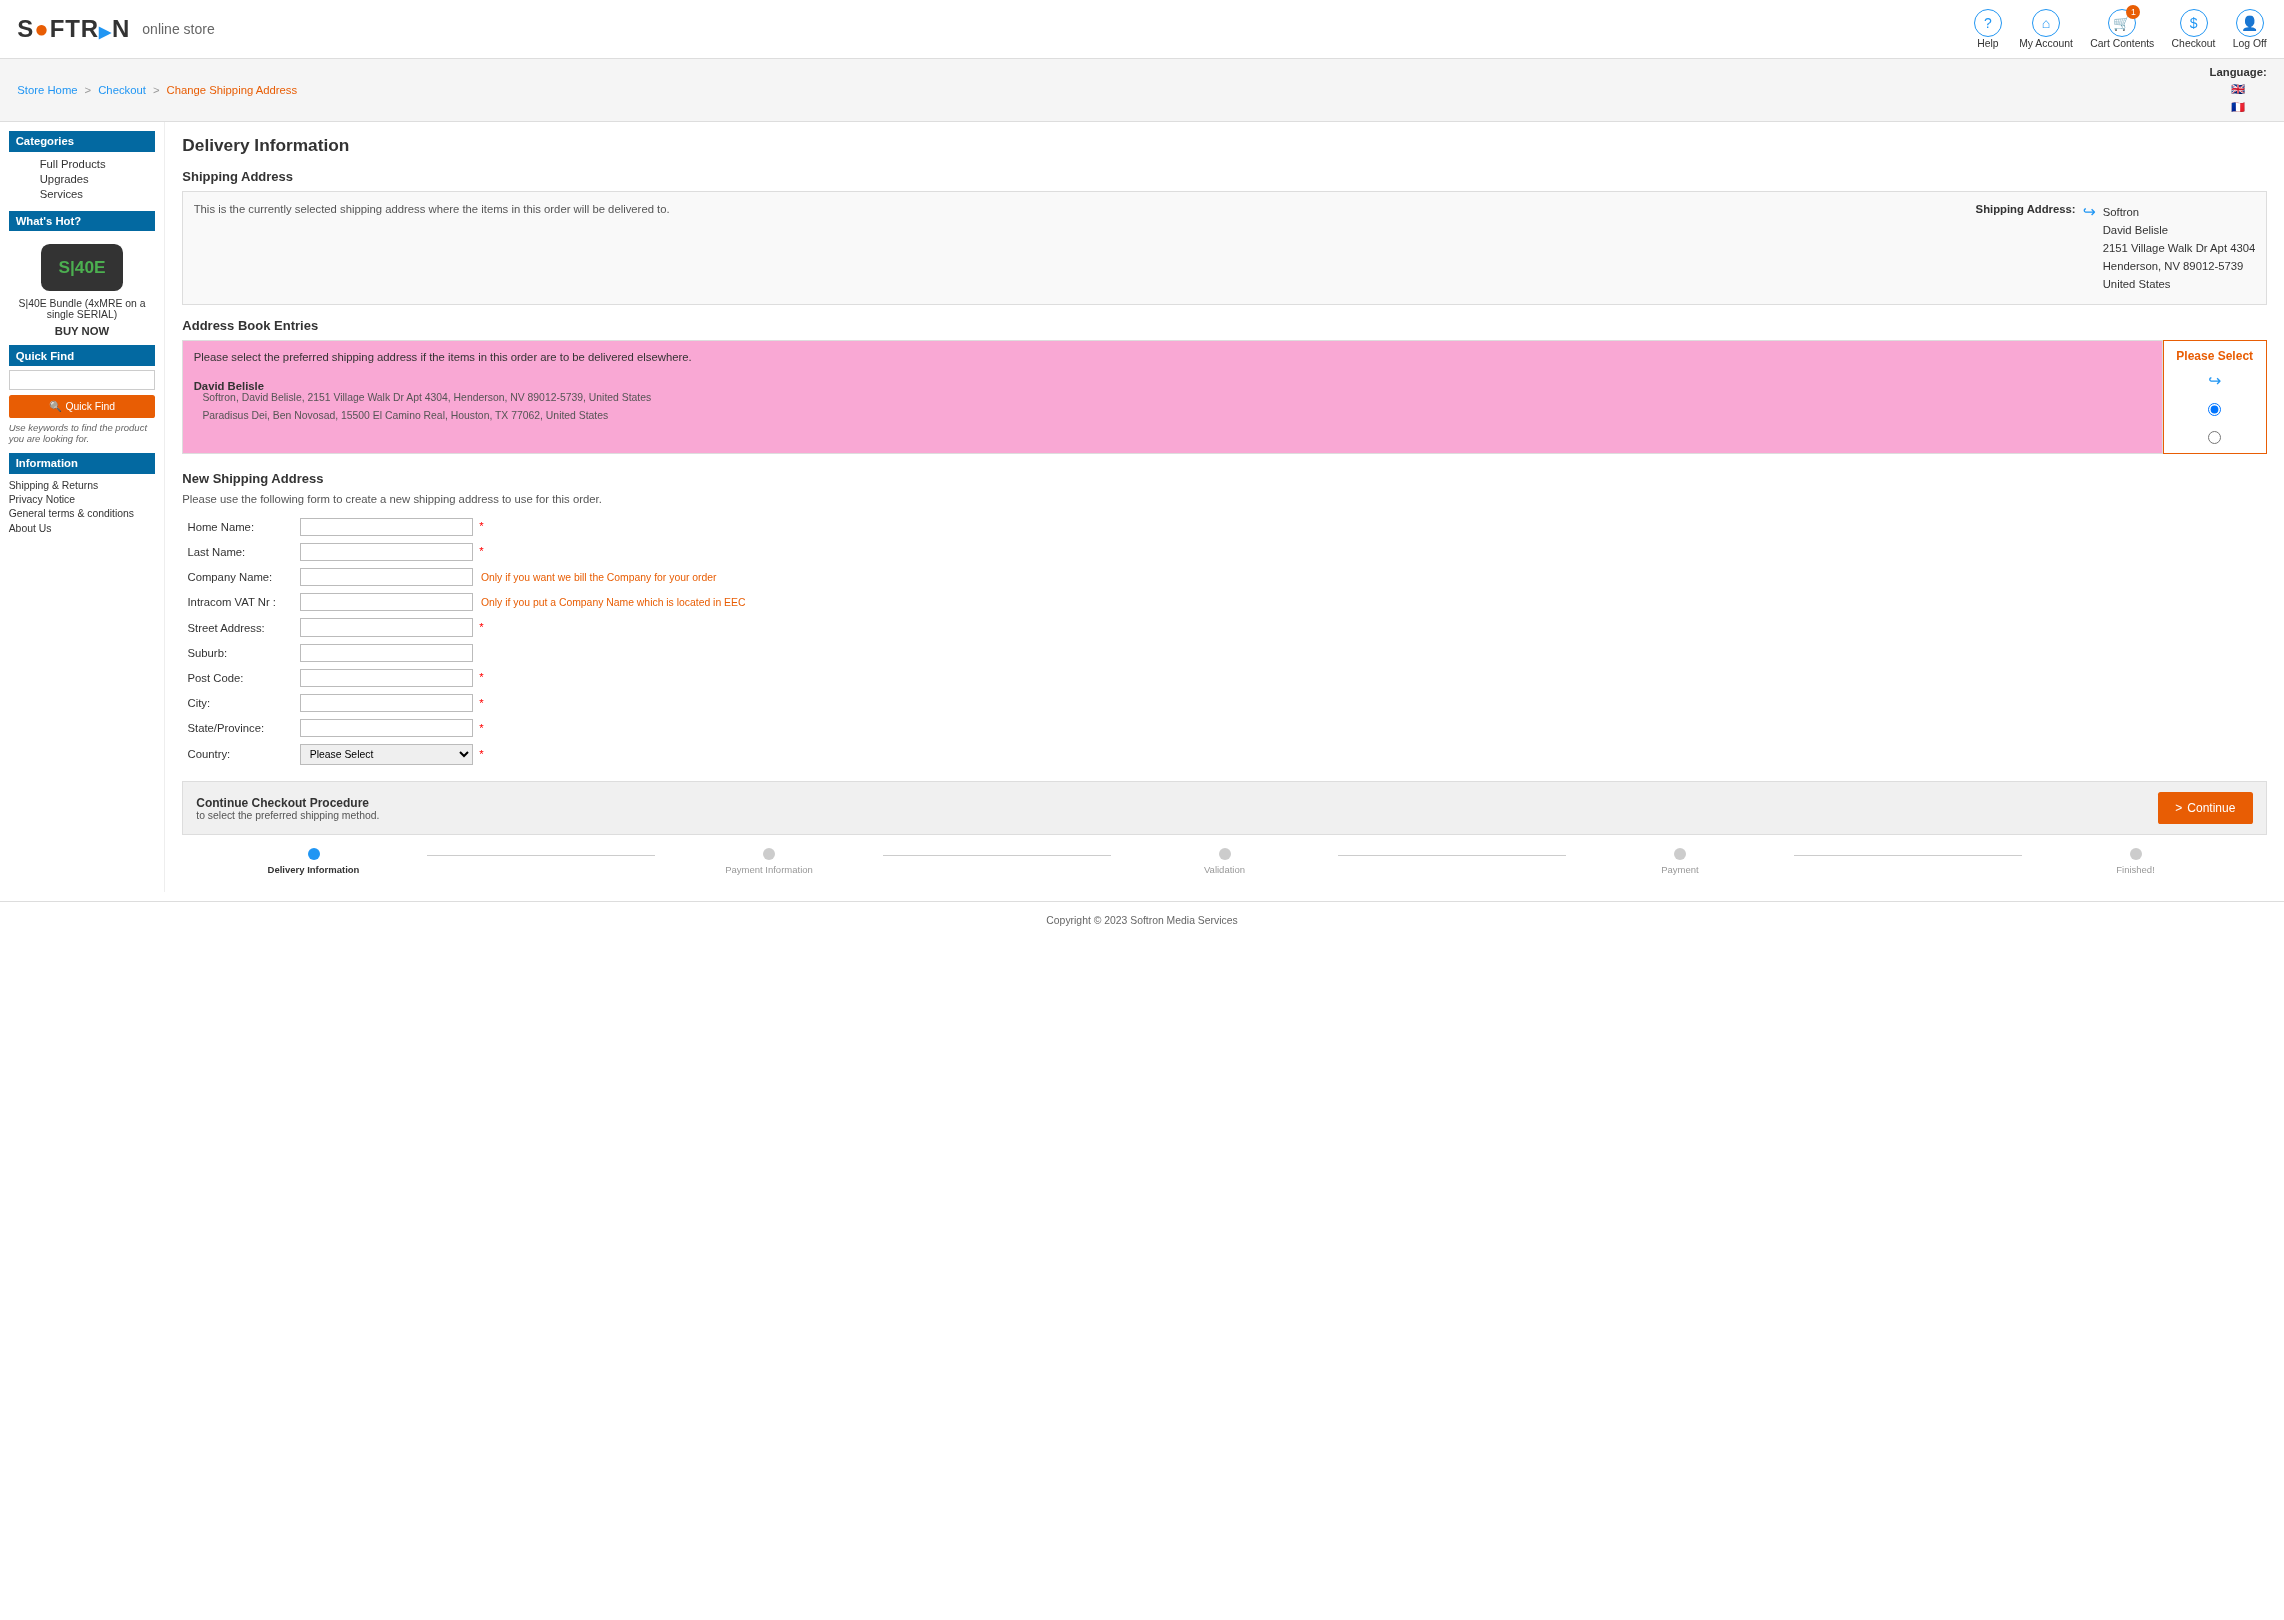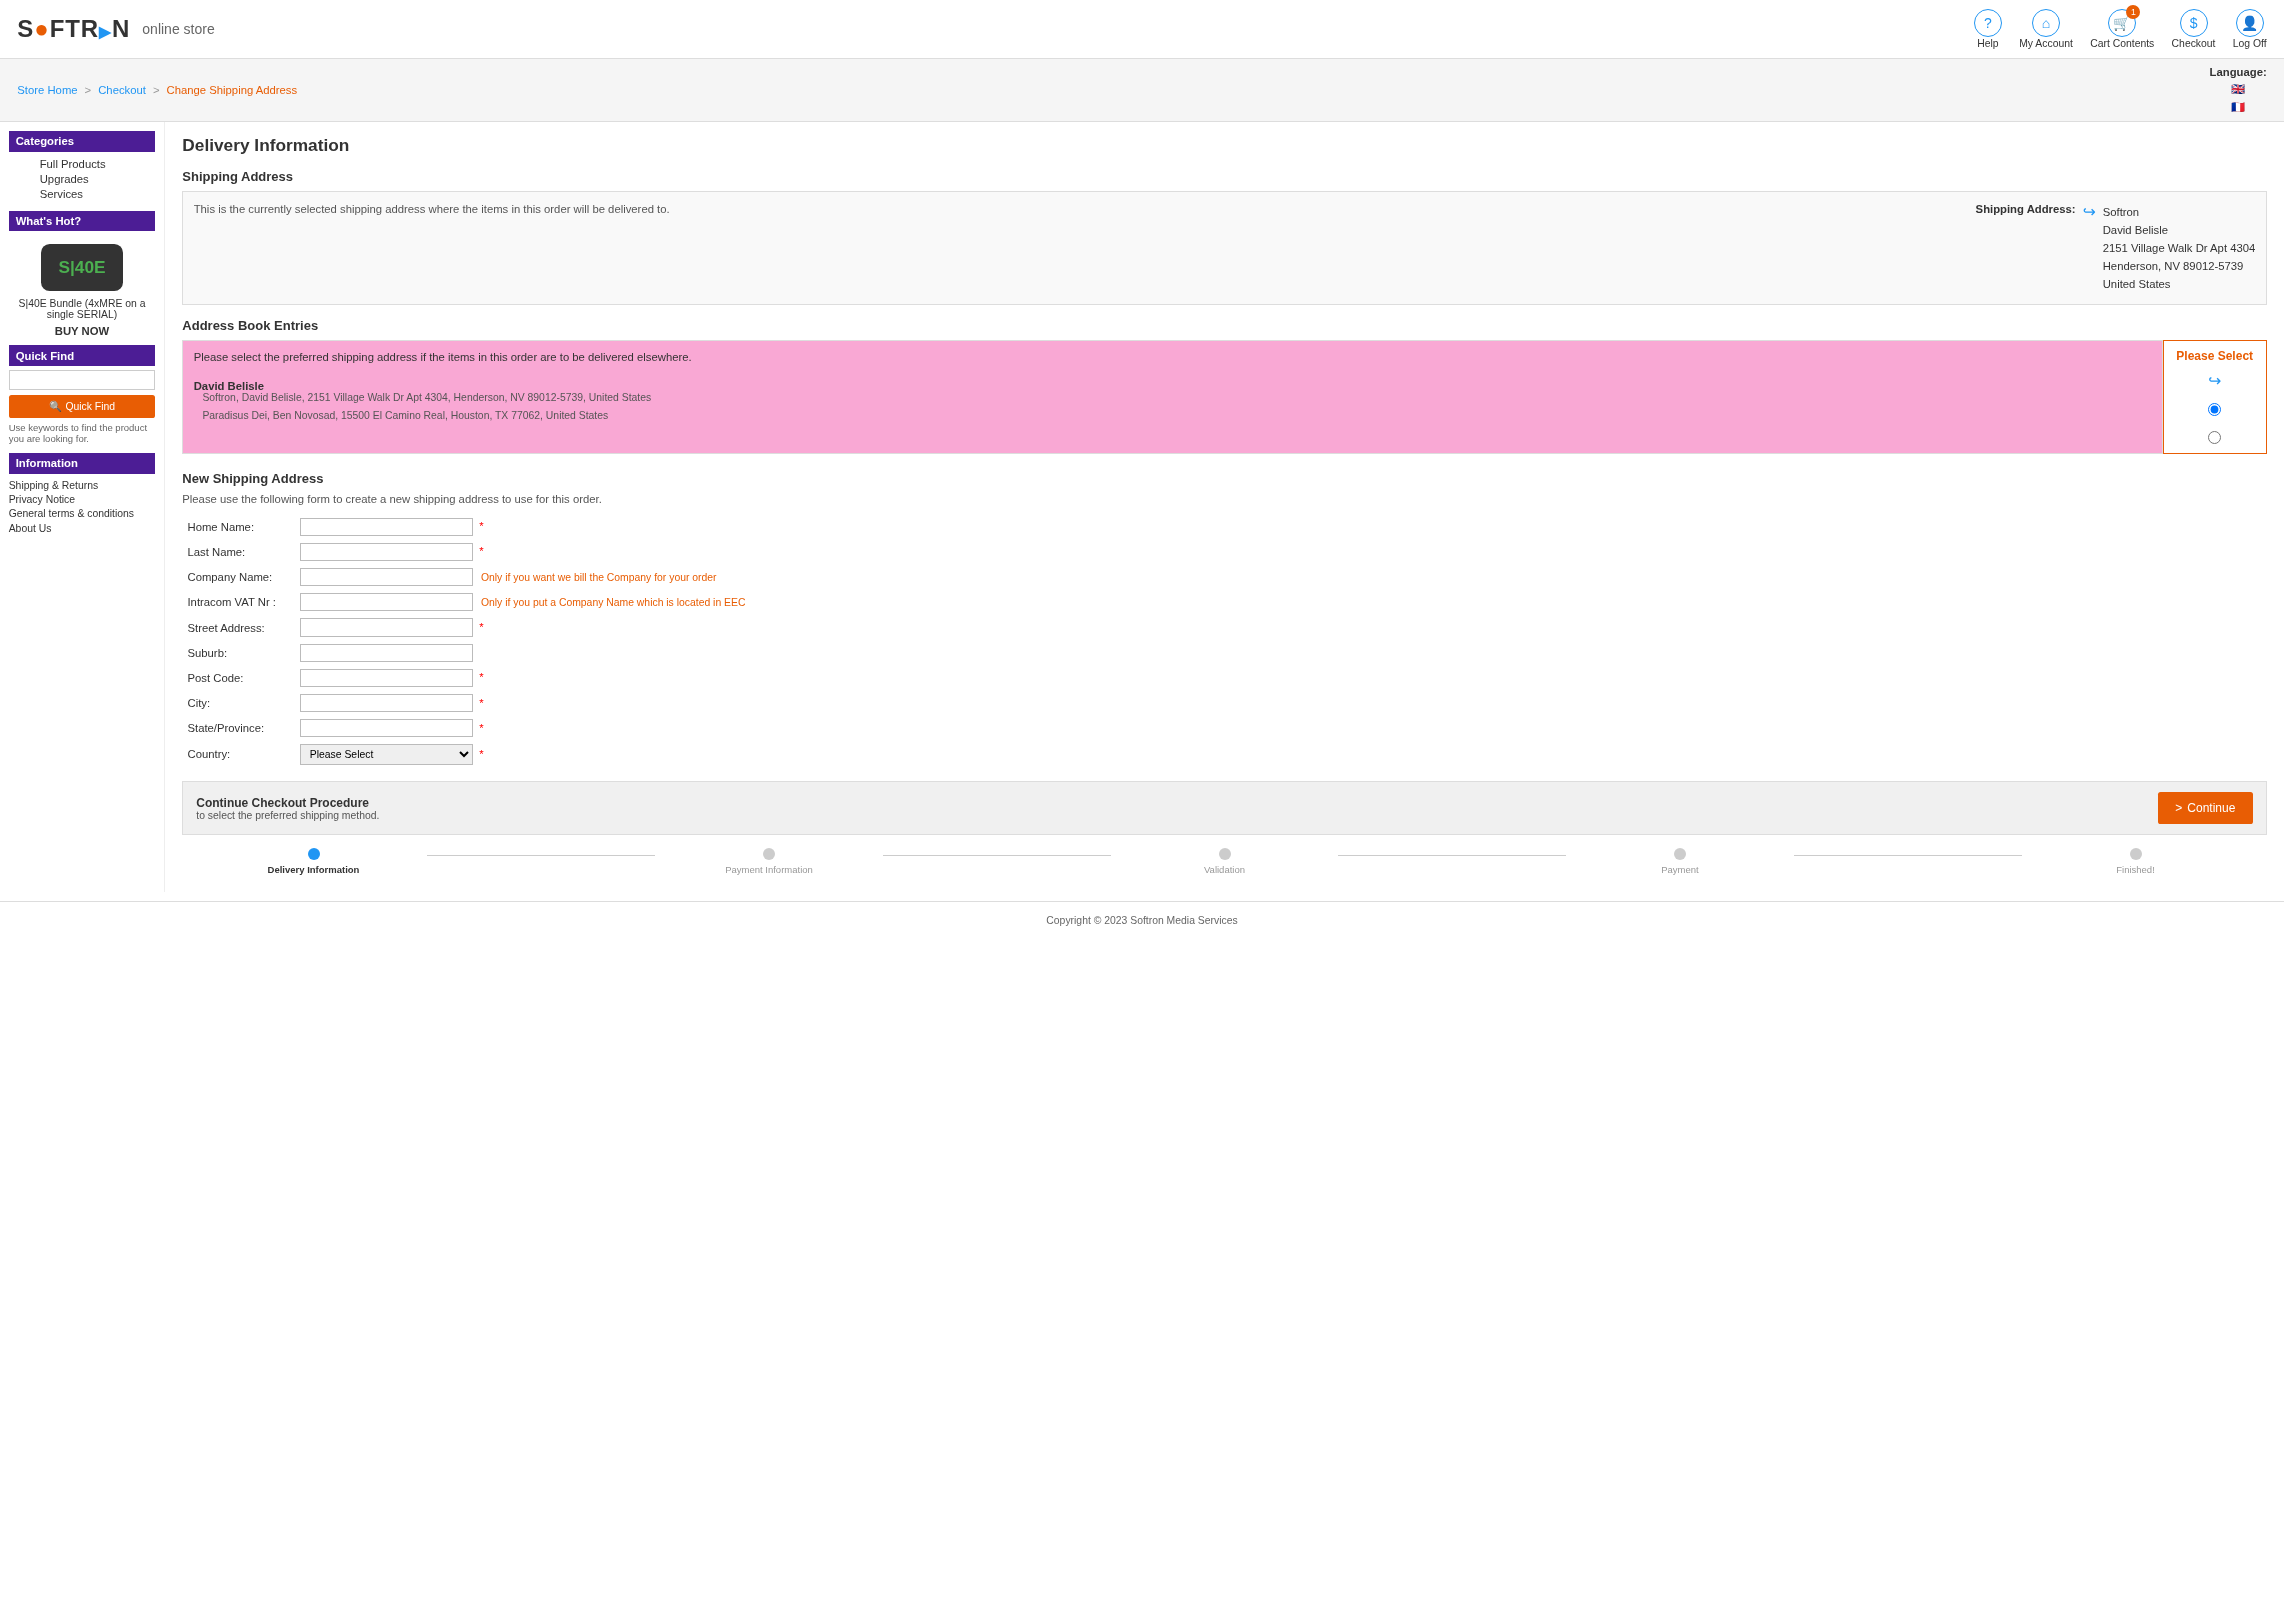--- a/index.html
+++ b/index.html
@@ -26,31 +26,31 @@
     .breadcrumb-lang { margin-left: auto; display: flex; align-items: center; gap: 5.2px; flex-direction: column; }
     .breadcrumb-lang span { font-weight: bold; font-size: 11.3px; }
     .flag { font-size: 15.6px; }
 
     
     .main-layout { display: flex; }
     .sidebar { width: 165px; min-width: 165px; padding: 8.7px; border-right: 0.9px solid #eee; }
     .content { flex: 1; padding: 13px 17.3px; }
 
     
-    .sidebar-section-title { background: #4c1d95; color: white; padding: 4.3px 7px; font-weight: bold; font-size: 11.3px; margin-bottom: 4.3px; }
+    .sidebar-section-title { background: #0369a1; color: white; padding: 4.3px 7px; font-weight: bold; font-size: 11.3px; margin-bottom: 4.3px; }
     .sidebar-links { list-style: none; padding: 0 0 8.7px 0; margin-left: 31px; }
     .sidebar-links li a { color: #333; text-decoration: none; font-size: 11.3px; display: block; padding: 1.7px 0; }
     .sidebar-product { text-align: center; padding: 8.7px 0; }
     .product-box { display: inline-block; background: #333; color: white; border-radius: 8.7px; padding: 13px 17.3px; font-size: 17.3px; font-weight: bold; margin-bottom: 7px; }
     .product-box span { color: #4CAF50; }
     .product-title { font-size: 10.4px; color: #333; margin-bottom: 4.3px; }
     .product-buy { font-weight: bold; color: #333; font-size: 11.3px; }
     .quick-find-input { width: 100%; padding: 3.5px 5.2px; border: 0.9px solid #ccc; font-size: 10.4px; margin-bottom: 4.3px; }
     .quick-find-btn { width: 100%; background: #e85d04; color: white; border: none; padding: 5.2px; cursor: pointer; font-size: 10.4px; display: flex; align-items: center; justify-content: center; gap: 3.5px; border-radius: 2.6px; }
-    .quick-find-desc { font-size: 9.5px; color: #666; margin-top: 4.3px; }
+    .quick-find-desc { font-size: 9.5px; color: #666; margin-top: 4.3px; font-style: italic; }
     .info-links { list-style: none; }
     .info-links li a { color: #333; text-decoration: none; font-size: 10.4px; display: block; padding: 1.7px 0; }
 
     
     .page-title { font-size: 17.3px; font-weight: bold; color: #333; margin-bottom: 13px; }
     .section-title { font-size: 13px; font-weight: bold; color: #333; margin-bottom: 7px; }
 
     
     .shipping-box { background: #f9f9f9; border: 0.9px solid #ddd; padding: 10.4px; margin-bottom: 13px; display: flex; align-items: flex-start; gap: 17.3px; }
     .shipping-desc { flex: 1; font-size: 11.3px; color: #555; }

